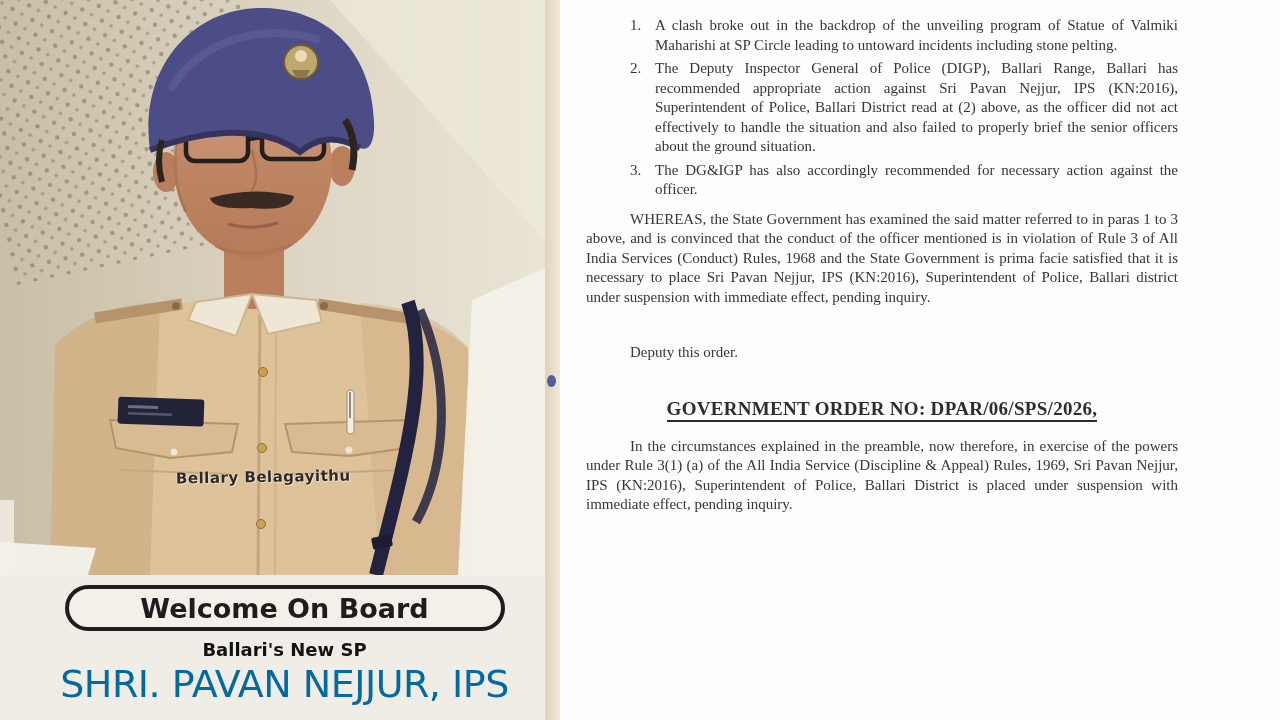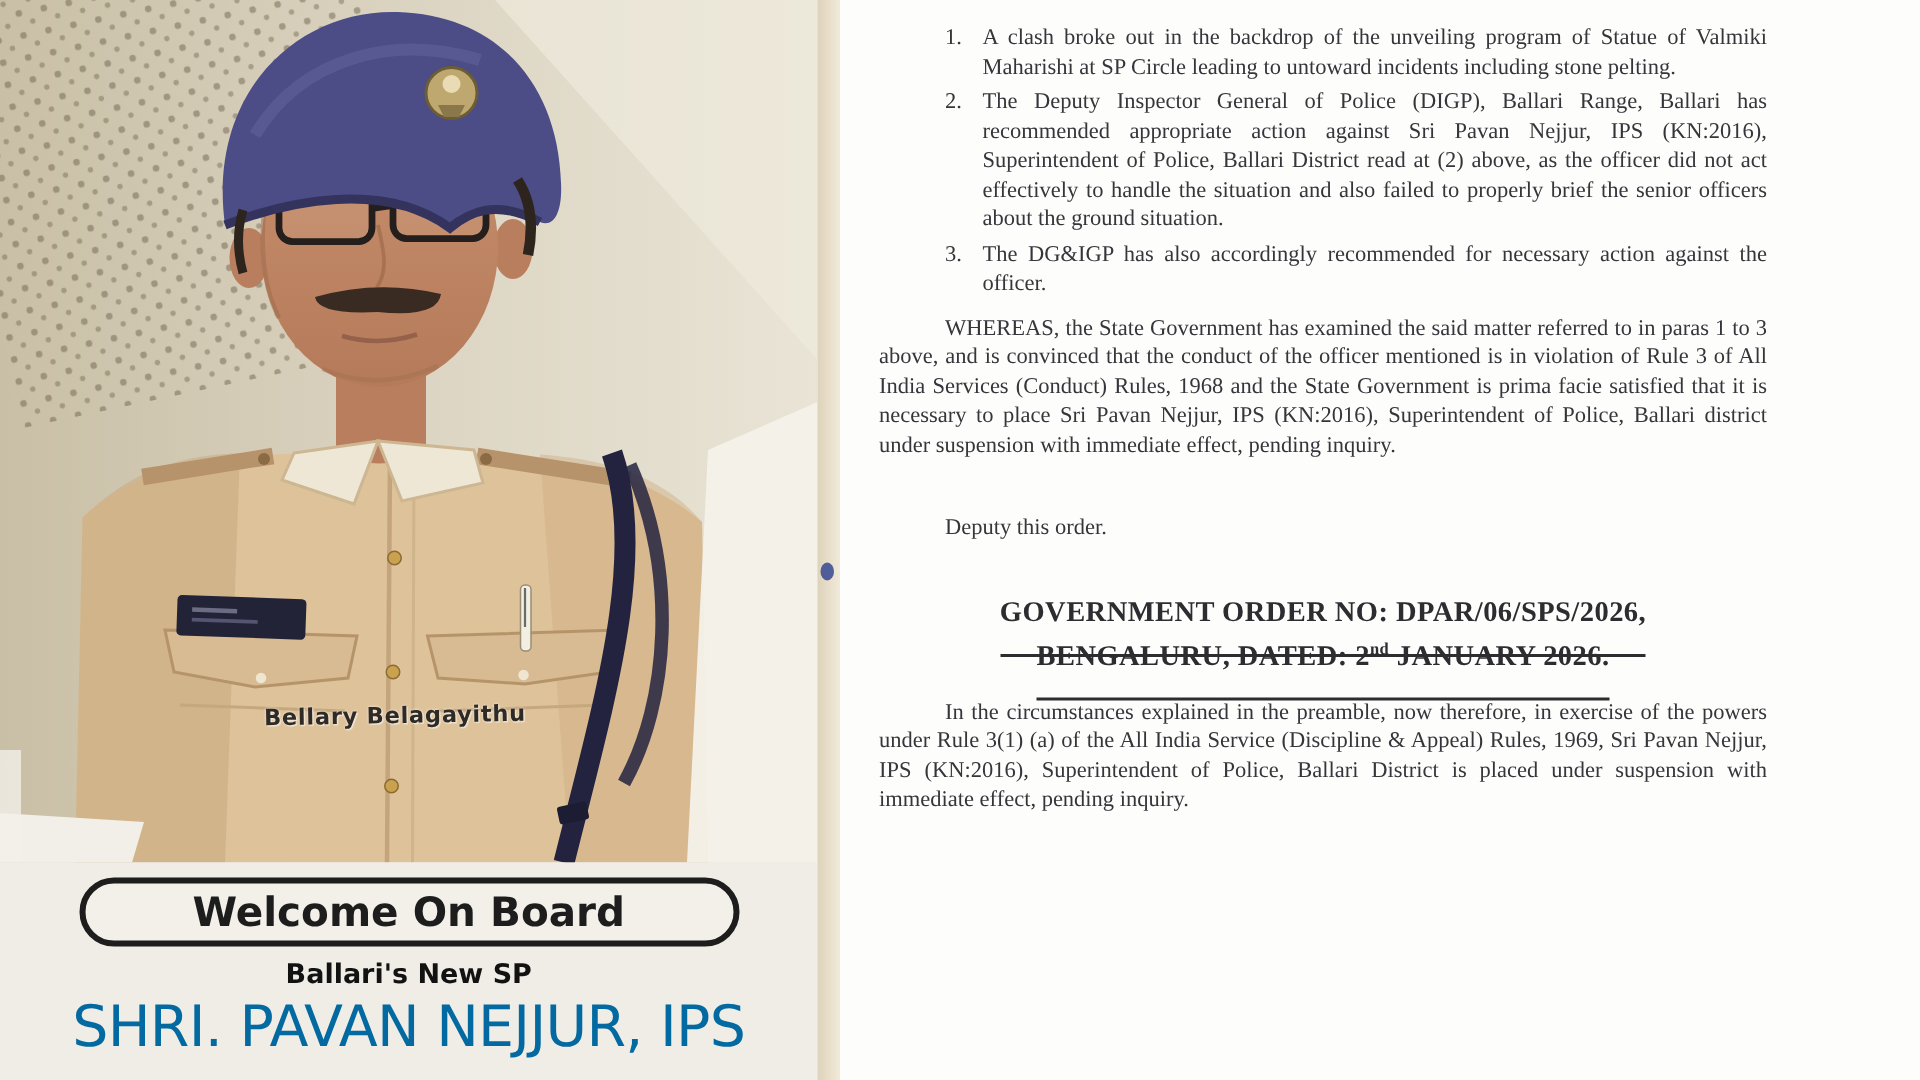--- a/index.html
+++ b/index.html
@@ -13,21 +13,21 @@
   .portrait-wrap { position:relative; width:545px; height:575px; }
   .portrait-wrap svg { display:block; }
 
   .watermark {
     position:absolute; left:176px; top:468px;
     font-family:"DejaVu Sans", sans-serif; font-size:15px; font-weight:bold;
     color:#2e2a26; letter-spacing:.5px; transform:rotate(-1deg);
     text-shadow:0 0 2px rgba(255,255,255,.75), 1px 1px 0 rgba(255,255,255,.4);
   }
 
-  .caption { position:absolute; left:0; top:575px; width:545px; height:145px;
+  .caption { position:absolute; left:12px; top:575px; width:545px; height:145px;
              background:#f0ede7; text-align:center;
              font-family:"DejaVu Sans", sans-serif; }
   .pill {
     margin:10px auto 0; width:440px; height:46px; line-height:40px;
     border:4px solid #1d1d1d; border-radius:26px; background:#f3f0ea;
     font-size:27px; font-weight:bold; color:#1d1d1d;
   }
   .subtitle { margin-top:8px; font-size:18px; font-weight:bold; color:#121212; }
   .big-title { margin-top:2px; font-size:38px; font-weight:400; color:#0369a1; letter-spacing:-.5px; }
 
@@ -47,21 +47,21 @@
   .li-row { display:flex; margin-bottom:4px; }
   .li-num { flex:0 0 25px; font-size:15px; line-height:19.5px; }
   .li-text { flex:1; }
 
   .para-indent { width:592px; text-indent:44px; margin-top:10px; }
   .hence { width:592px; text-indent:44px; margin-top:36px; }
 
   .order-heading { width:592px; margin-top:34px; text-align:center;
                    font-weight:bold; font-size:19px; line-height:24px; color:#2c2c31;
                    letter-spacing:.3px; }
-  .hline { border-bottom:2px solid currentColor; padding-bottom:17px; }
+  .hline { border-bottom:2px solid currentColor; padding-bottom:1px; }
   .order-heading sup { font-size:11px; }
 
   .p-order { margin-top:16px; }
   .p-subsist { margin-top:8px; }
 </style>
 </head>
 <body>
 
 <div class="screen">
 
@@ -215,21 +215,20 @@
           <span class="li-text">The DG&amp;IGP has also accordingly recommended for necessary action against the officer.</span>
         </div>
       </div>
 
       <p class="para-indent">WHEREAS, the State Government has examined the said matter referred to in paras 1 to 3 above, and is convinced that the conduct of the officer mentioned is in violation of Rule 3 of All India Services (Conduct) Rules, 1968 and the State Government is prima facie satisfied that it is necessary to place Sri Pavan Nejjur, IPS (KN:2016), Superintendent of Police, Ballari district under suspension with immediate effect, pending inquiry.</p>
 
       <p class="hence">Deputy this order.</p>
 
       <div class="order-heading">
         <div><span class="hline">GOVERNMENT ORDER NO: DPAR/06/SPS/2026,</span></div>
-        <div><span class="hline"><span>BENGALURU, DATED: 2</span><sup>nd</sup><span> JANUARY 2026.</span></span></div>
       </div>
 
       <p class="para-indent p-order">In the circumstances explained in the preamble, now therefore, in exercise of the powers under Rule 3(1) (a) of the All India Service (Discipline &amp; Appeal) Rules, 1969, Sri Pavan Nejjur, IPS (KN:2016), Superintendent of Police, Ballari District is placed under suspension with immediate effect, pending inquiry.</p>
 
     </div>
 
   </div>
 </div>
 
 </body></html>

